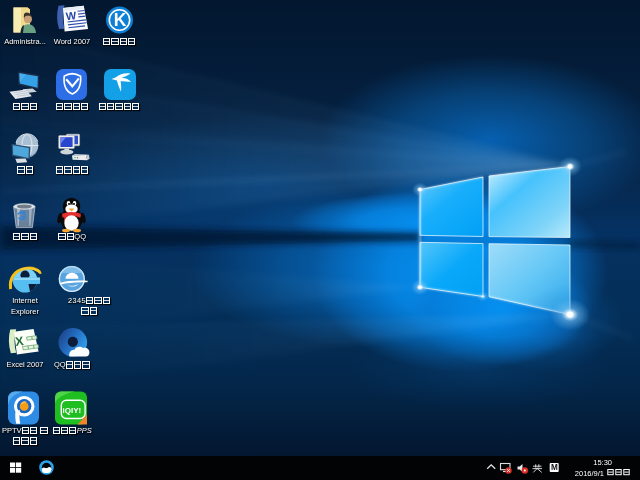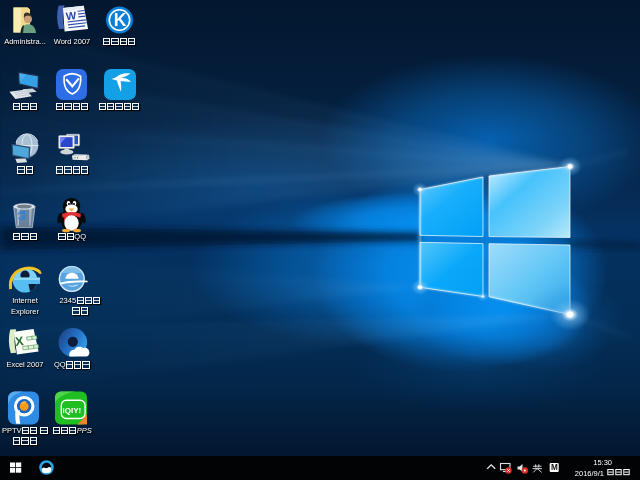--- a/index.html
+++ b/index.html
@@ -327,21 +327,21 @@
 <div class="lbl" style="left:45px;top:36.5px;">Word 2007</div>
 <div class="lbl" style="left:92px;top:36.5px;"><i class="c"></i><i class="c"></i><i class="c"></i><i class="c"></i></div>
 <div class="lbl" style="left:-2px;top:101.5px;"><i class="c"></i><i class="c"></i><i class="c"></i></div>
 <div class="lbl" style="left:45px;top:101.5px;"><i class="c"></i><i class="c"></i><i class="c"></i><i class="c"></i></div>
 <div class="lbl" style="left:92px;top:101.5px;"><i class="c"></i><i class="c"></i><i class="c"></i><i class="c"></i><i class="c"></i></div>
 <div class="lbl" style="left:-2px;top:165px;"><i class="c"></i><i class="c"></i></div>
 <div class="lbl" style="left:45px;top:165px;"><i class="c"></i><i class="c"></i><i class="c"></i><i class="c"></i></div>
 <div class="lbl" style="left:-2px;top:231.5px;"><i class="c"></i><i class="c"></i><i class="c"></i></div>
 <div class="lbl" style="left:45px;top:231.5px;"><i class="c"></i><i class="c"></i>QQ</div>
 <div class="lbl" style="left:-2px;top:296px;">Internet Explorer</div>
-<div class="lbl" style="left:53px;top:295.5px;">2345<i class="c"></i><i class="c"></i><i class="c"></i><br><i class="c"></i><i class="c"></i></div>
+<div class="lbl" style="left:62px;top:295.5px;font-family:Liberation Mono, monospace;">2345<i class="c"></i><i class="c"></i><i class="c"></i><br><i class="c"></i><i class="c"></i></div>
 <div class="lbl" style="left:-2px;top:360px;">Excel 2007</div>
 <div class="lbl" style="left:45px;top:360px;">QQ<i class="c"></i><i class="c"></i><i class="c"></i></div>
 <div class="lbl" style="left:-2px;top:425.5px;">PPTV<i class="c"></i><i class="c"></i> <i class="c"></i><br><i class="c"></i><i class="c"></i><i class="c"></i></div>
 <div class="lbl" style="left:45px;top:425.5px;font-style:italic;"><i class="c"></i><i class="c"></i><i class="c"></i>PPS</div>
 <div id="bar"></div>
 <svg style="position:absolute;left:0;top:456px;" width="640" height="24" viewBox="0 0 640 24">
 <g fill="#ffffff">
 <rect x="10" y="6.5" width="5.2" height="4.7"></rect>
       <rect x="16" y="6.5" width="5.2" height="4.7"></rect>
 <rect x="10" y="12" width="5.2" height="4.7"></rect>

